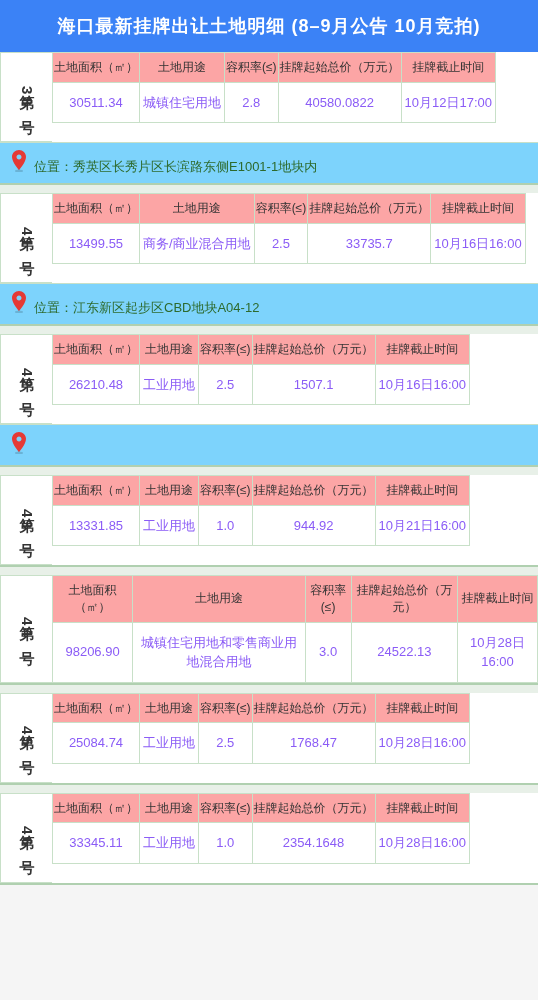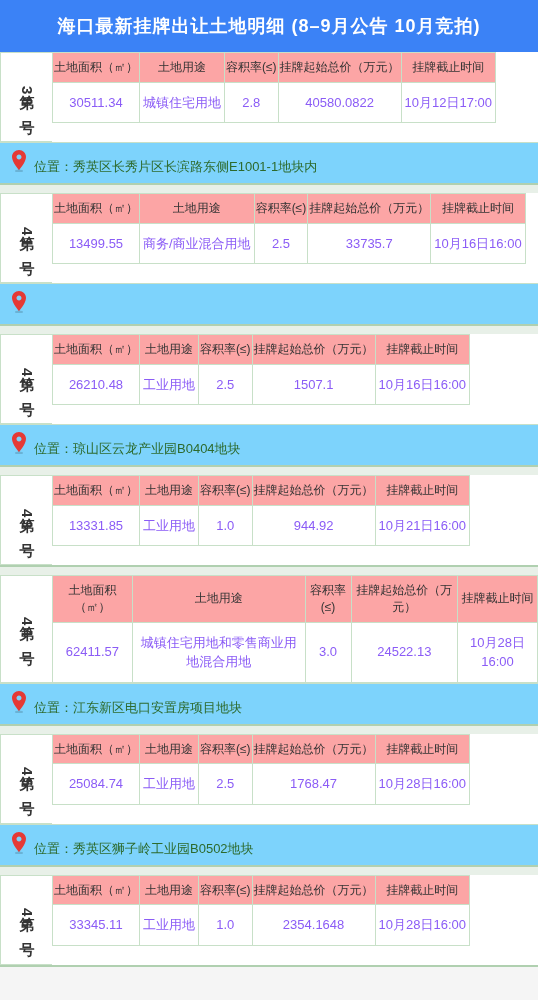--- a/index.html
+++ b/index.html
@@ -163,20 +163,21 @@
                 </tr>
               </tbody>
             </table>
           </div>
         </div>
         <div class="location-row">
           <span class="location-icon"><svg width="18" height="22" viewBox="0 0 18 22" fill="none" xmlns="http://www.w3.org/2000/svg">
     <path d="M9 0C5.13 0 2 3.13 2 7c0 5.25 7 13 7 13s7-7.75 7-13c0-3.87-3.13-7-7-7zm0 9.5c-1.38 0-2.5-1.12-2.5-2.5S7.62 4.5 9 4.5s2.5 1.12 2.5 2.5S10.38 9.5 9 9.5z" fill="#e53935"></path>
     <ellipse cx="9" cy="21" rx="4" ry="1.5" fill="rgba(0,0,0,0.15)"></ellipse>
   </svg></span>
+          <span class="location-text">位置：江东新区起步区CBD地块A04-12</span>
         </div>
       </div>
       <div class="section-divider"></div>
       <div class="lot-block">
         <div class="lot-inner">
           <div class="lot-num-cell">
             <span class="lot-num-text">第42号</span>
           </div>
           <div style="flex: 1 1 0%;">
             <table class="lot-data-table">
@@ -199,21 +200,20 @@
                 </tr>
               </tbody>
             </table>
           </div>
         </div>
         <div class="location-row">
           <span class="location-icon"><svg width="18" height="22" viewBox="0 0 18 22" fill="none" xmlns="http://www.w3.org/2000/svg">
     <path d="M9 0C5.13 0 2 3.13 2 7c0 5.25 7 13 7 13s7-7.75 7-13c0-3.87-3.13-7-7-7zm0 9.5c-1.38 0-2.5-1.12-2.5-2.5S7.62 4.5 9 4.5s2.5 1.12 2.5 2.5S10.38 9.5 9 9.5z" fill="#e53935"></path>
     <ellipse cx="9" cy="21" rx="4" ry="1.5" fill="rgba(0,0,0,0.15)"></ellipse>
   </svg></span>
-          <span class="location-text">位置：琼山区云龙产业园B0404地块</span>
         </div>
       </div>
       <div class="section-divider"></div>
       <div class="lot-block">
         <div class="lot-inner">
           <div class="lot-num-cell">
             <span class="lot-num-text">第43号</span>
           </div>
           <div style="flex: 1 1 0%;">
             <table class="lot-data-table">
@@ -251,36 +251,29 @@
                 <tr>
                   <th>土地面积（㎡）</th>
                   <th>土地用途</th>
                   <th>容积率(≤)</th>
                   <th>挂牌起始总价（万元）</th>
                   <th>挂牌截止时间</th>
                 </tr>
               </thead>
               <tbody>
                 <tr>
-                  <td>62411.57</td>
+                  <td>98206.90</td>
                   <td>城镇住宅用地和零售商业用地混合用地</td>
                   <td>3.0</td>
                   <td>24522.13</td>
                   <td>10月28日16:00</td>
                 </tr>
               </tbody>
             </table>
           </div>
-        </div>
-        <div class="location-row">
-          <span class="location-icon"><svg width="18" height="22" viewBox="0 0 18 22" fill="none" xmlns="http://www.w3.org/2000/svg">
-    <path d="M9 0C5.13 0 2 3.13 2 7c0 5.25 7 13 7 13s7-7.75 7-13c0-3.87-3.13-7-7-7zm0 9.5c-1.38 0-2.5-1.12-2.5-2.5S7.62 4.5 9 4.5s2.5 1.12 2.5 2.5S10.38 9.5 9 9.5z" fill="#e53935"></path>
-    <ellipse cx="9" cy="21" rx="4" ry="1.5" fill="rgba(0,0,0,0.15)"></ellipse>
-  </svg></span>
-          <span class="location-text">位置：江东新区电口安置房项目地块</span>
         </div>
       </div>
       <div class="section-divider"></div>
       <div class="lot-block">
         <div class="lot-inner">
           <div class="lot-num-cell">
             <span class="lot-num-text">第45号</span>
           </div>
           <div style="flex: 1 1 0%;">
             <table class="lot-data-table">
@@ -298,27 +291,20 @@
                   <td>25084.74</td>
                   <td>工业用地</td>
                   <td>2.5</td>
                   <td>1768.47</td>
                   <td>10月28日16:00</td>
                 </tr>
               </tbody>
             </table>
           </div>
         </div>
-        <div class="location-row">
-          <span class="location-icon"><svg width="18" height="22" viewBox="0 0 18 22" fill="none" xmlns="http://www.w3.org/2000/svg">
-    <path d="M9 0C5.13 0 2 3.13 2 7c0 5.25 7 13 7 13s7-7.75 7-13c0-3.87-3.13-7-7-7zm0 9.5c-1.38 0-2.5-1.12-2.5-2.5S7.62 4.5 9 4.5s2.5 1.12 2.5 2.5S10.38 9.5 9 9.5z" fill="#e53935"></path>
-    <ellipse cx="9" cy="21" rx="4" ry="1.5" fill="rgba(0,0,0,0.15)"></ellipse>
-  </svg></span>
-          <span class="location-text">位置：秀英区狮子岭工业园B0502地块</span>
-        </div>
       </div>
       <div class="section-divider"></div>
       <div class="lot-block">
         <div class="lot-inner">
           <div class="lot-num-cell">
             <span class="lot-num-text">第46号</span>
           </div>
           <div style="flex: 1 1 0%;">
             <table class="lot-data-table">
               <thead>

